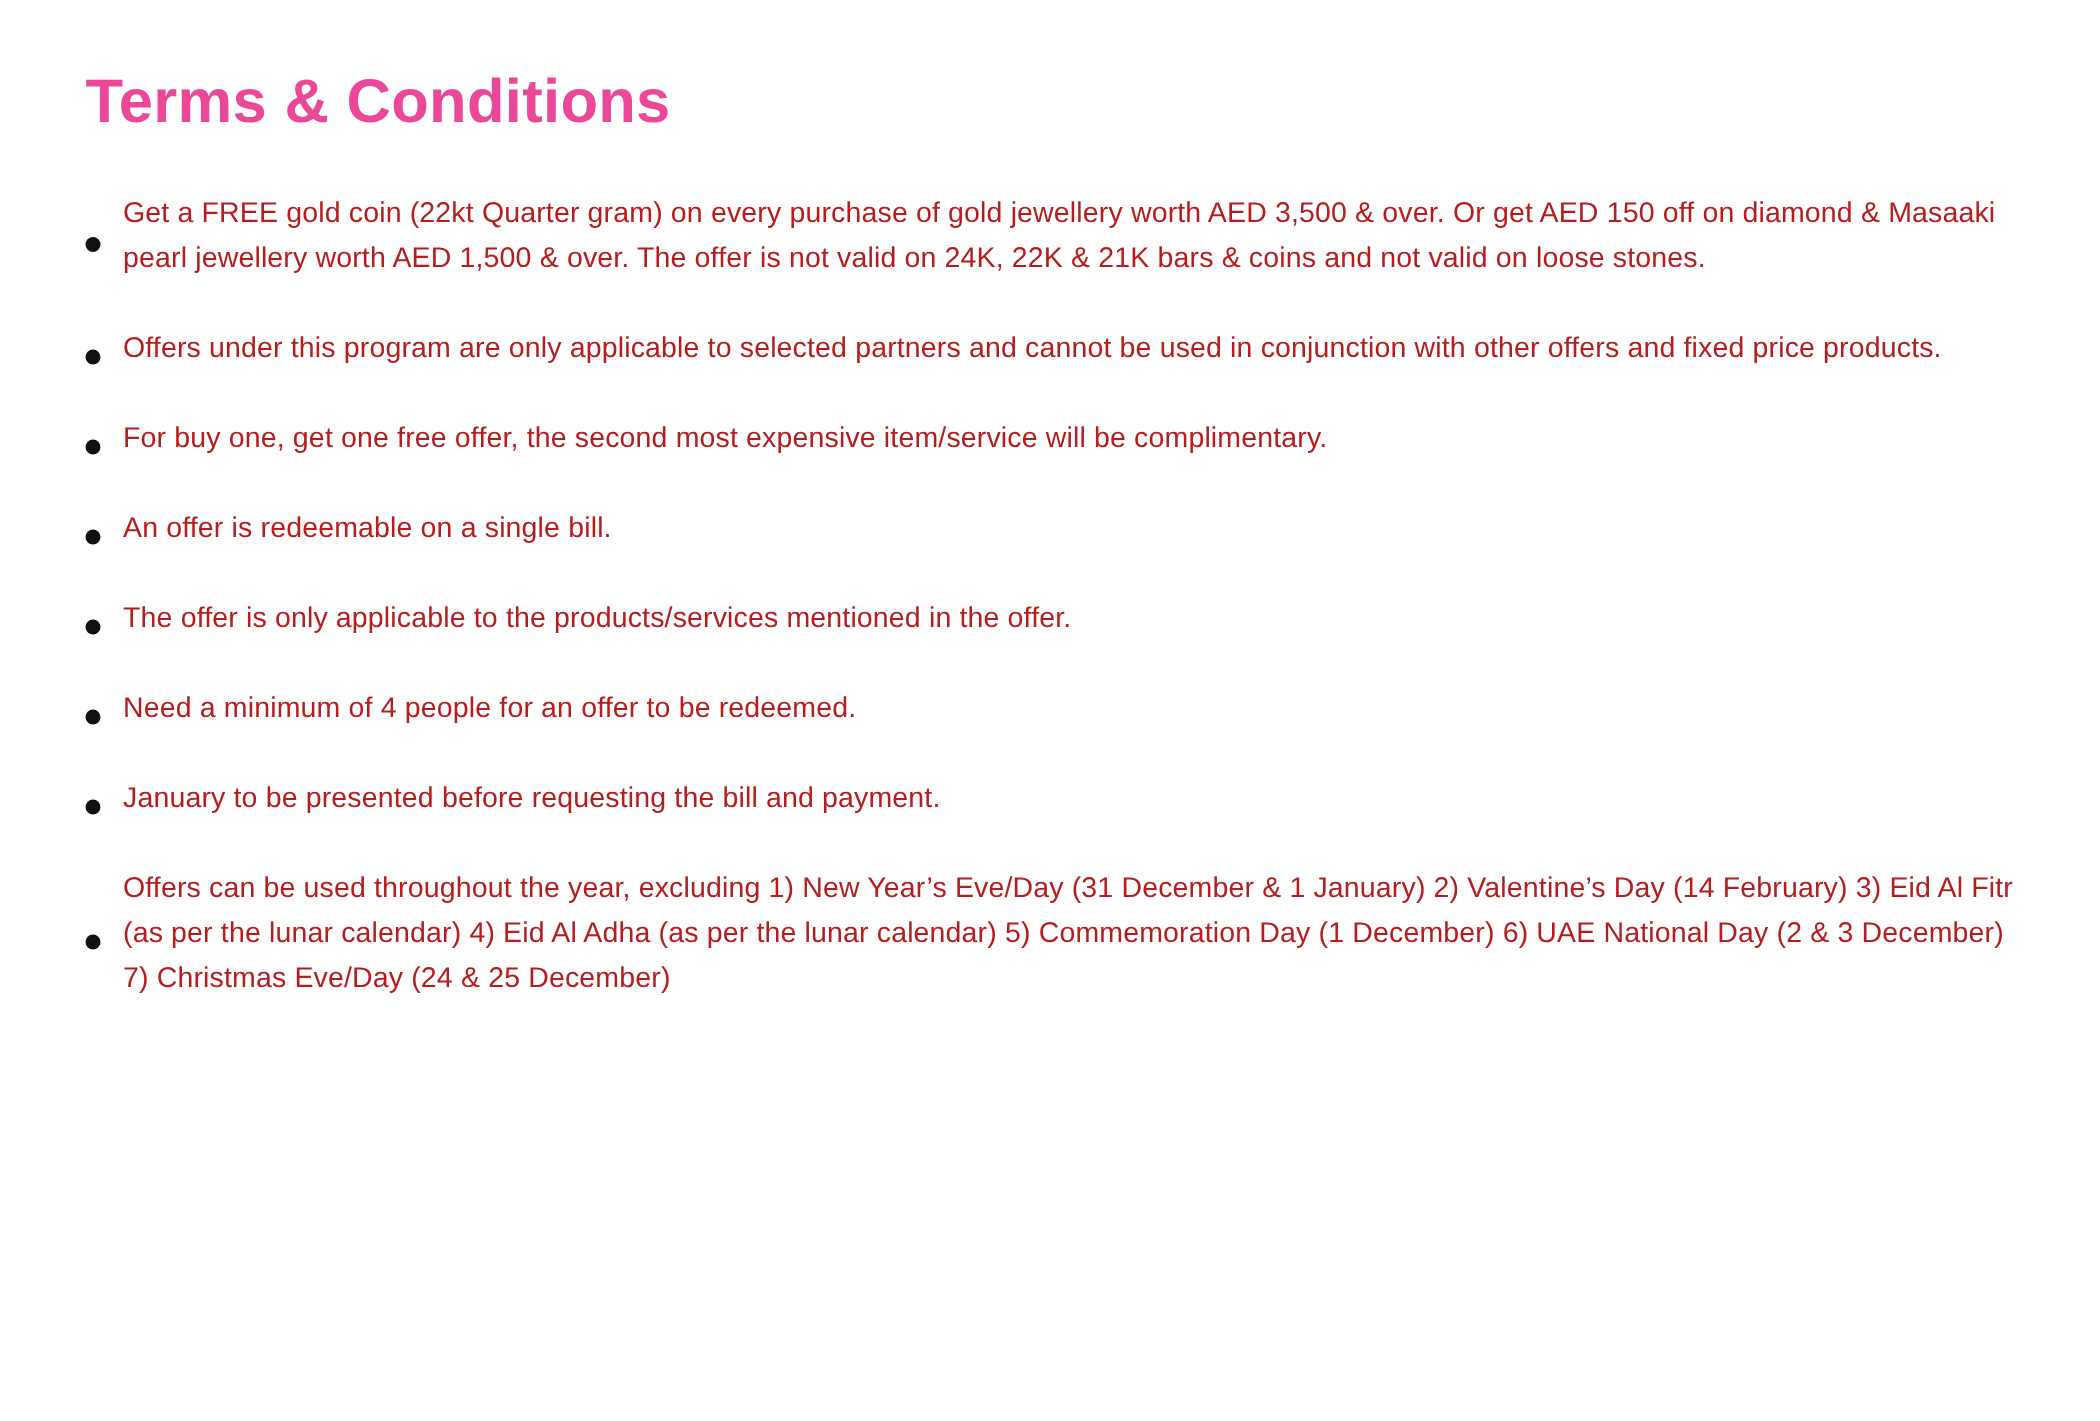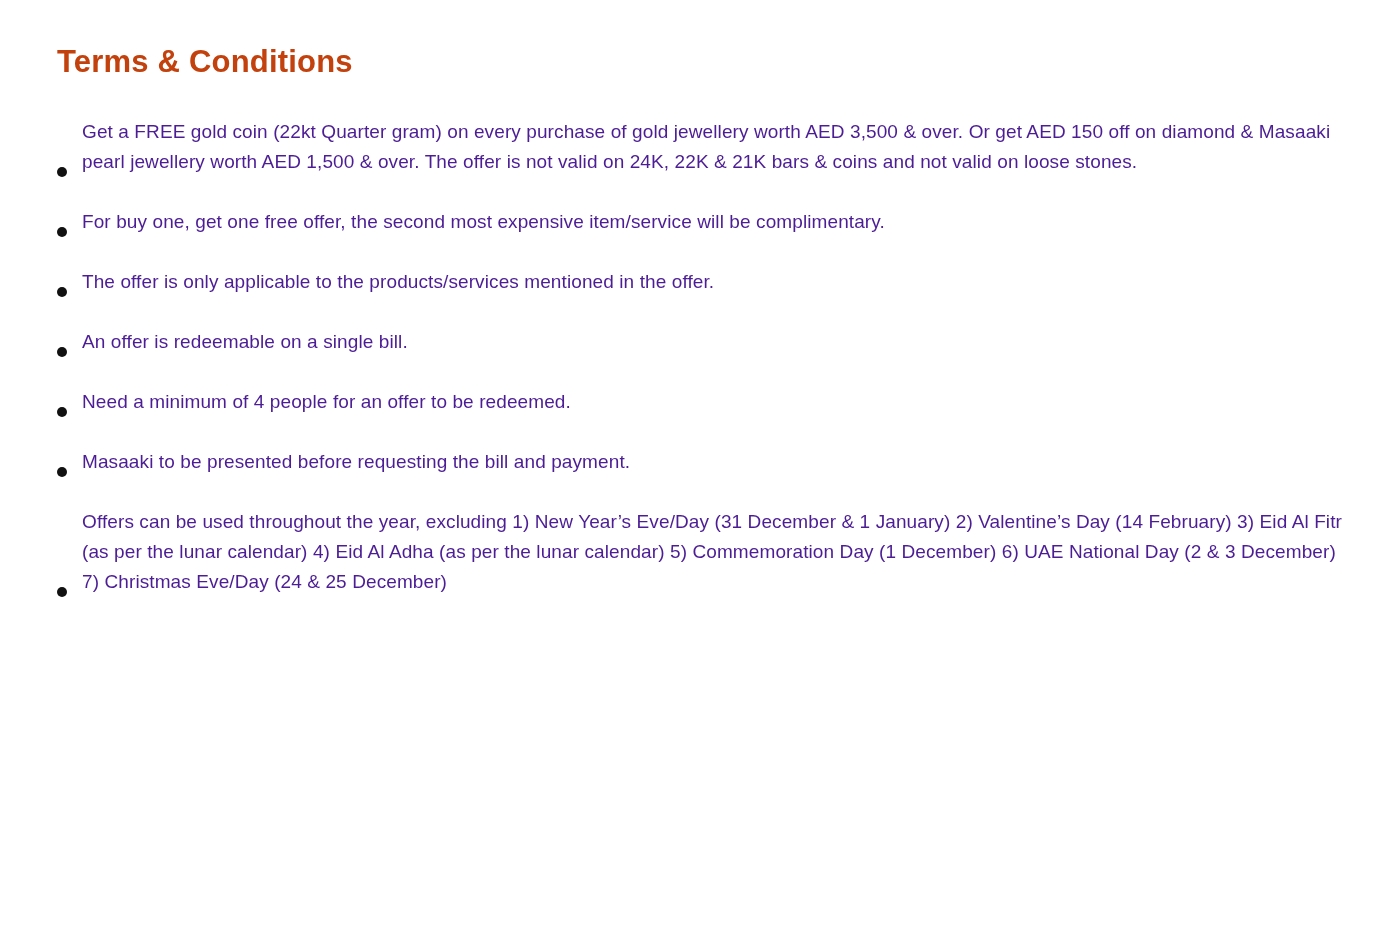--- a/index.html
+++ b/index.html
@@ -15,38 +15,38 @@
   }
   .page {
     box-sizing: border-box;
     width: 1400px;
     height: 947px;
     padding: 44px 58px 0 57px;
     background: #ffffff;
   }
   .page-title {
     margin: 0 0 37px 0;
-    font-size: 31px;
+    font-size: 41px;
     font-weight: 700;
-    color: #c2410c;
+    color: #ec4899;
     letter-spacing: 0.2px;
     line-height: 1.15;
   }
   ul.terms-list {
     list-style: none;
     margin: 0;
     padding: 0;
   }
   ul.terms-list li {
     display: flex;
-    align-items: flex-end;
+    align-items: center;
     margin: 0 0 30px 0;
     font-size: 19px;
     line-height: 30px;
-    color: #4c1d95;
+    color: #b91c1c;
   }
   .bullet {
     flex: 0 0 auto;
     width: 10px;
     height: 10px;
     border-radius: 50%;
     background: #111111;
     margin-top: 10px;
     margin-right: 15px;
   }
@@ -60,36 +60,40 @@
 
 <div class="page">
   <h1 class="page-title">Terms &amp; Conditions</h1>
   <ul class="terms-list" id="terms-list">
       <li>
         <span class="bullet"></span>
         <span class="item-text">Get a FREE gold coin (22kt Quarter gram) on every purchase of gold jewellery worth AED 3,500 &amp; over. Or get AED 150 off on diamond &amp; Masaaki pearl jewellery worth AED 1,500 &amp; over. The offer is not valid on 24K, 22K &amp; 21K bars &amp; coins and not valid on loose stones.</span>
       </li>
       <li>
         <span class="bullet"></span>
+        <span class="item-text">Offers under this program are only applicable to selected partners and cannot be used in conjunction with other offers and fixed price products.</span>
+      </li>
+      <li>
+        <span class="bullet"></span>
         <span class="item-text">For buy one, get one free offer, the second most expensive item/service will be complimentary.</span>
+      </li>
+      <li>
+        <span class="bullet"></span>
+        <span class="item-text">An offer is redeemable on a single bill.</span>
       </li>
       <li>
         <span class="bullet"></span>
         <span class="item-text">The offer is only applicable to the products/services mentioned in the offer.</span>
       </li>
       <li>
         <span class="bullet"></span>
-        <span class="item-text">An offer is redeemable on a single bill.</span>
-      </li>
-      <li>
-        <span class="bullet"></span>
         <span class="item-text">Need a minimum of 4 people for an offer to be redeemed.</span>
       </li>
       <li>
         <span class="bullet"></span>
-        <span class="item-text">Masaaki to be presented before requesting the bill and payment.</span>
+        <span class="item-text">January to be presented before requesting the bill and payment.</span>
       </li>
       <li>
         <span class="bullet"></span>
         <span class="item-text">Offers can be used throughout the year, excluding 1) New Year’s Eve/Day (31 December &amp; 1 January) 2) Valentine’s Day (14 February) 3) Eid Al Fitr (as per the lunar calendar) 4) Eid Al Adha (as per the lunar calendar) 5) Commemoration Day (1 December) 6) UAE National Day (2 &amp; 3 December) 7) Christmas Eve/Day (24 &amp; 25 December)</span>
       </li>
     </ul>
 </div>
 
 </body></html>

